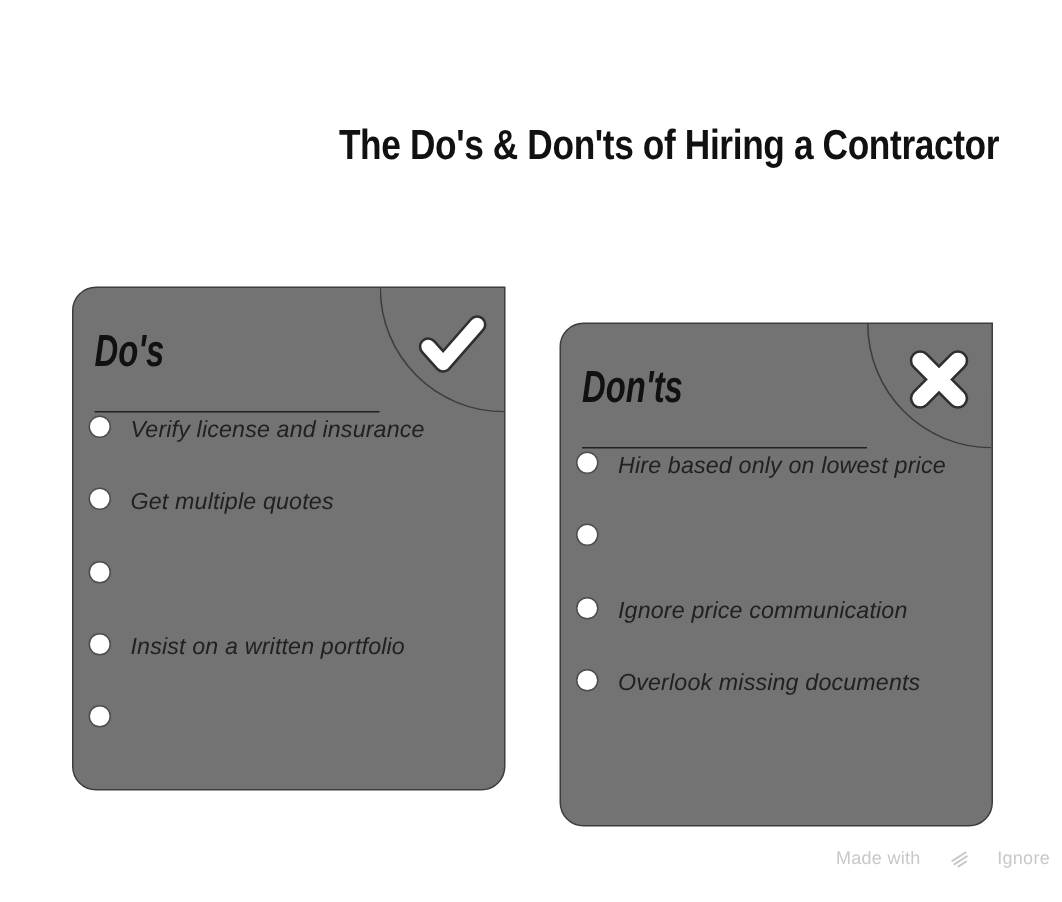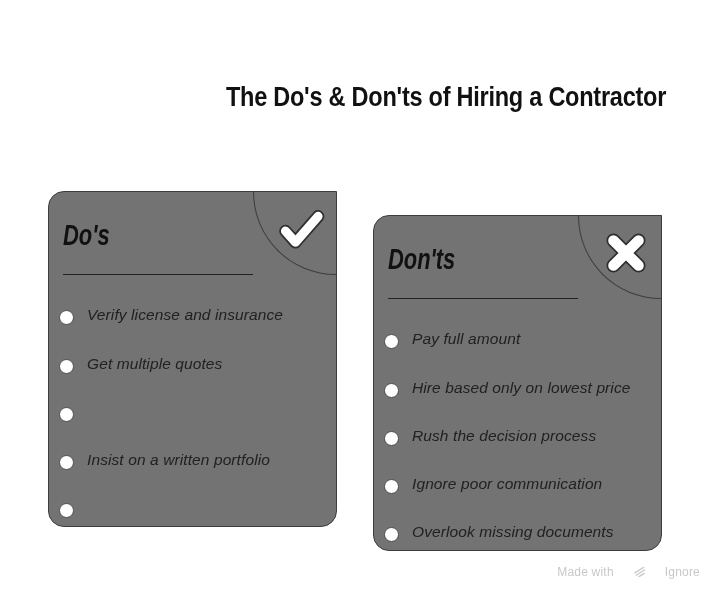--- a/index.html
+++ b/index.html
@@ -72,41 +72,42 @@
   }
   .item-list {
     position: absolute;
     top: 85px; left: 10px; right: 10px;
     margin: 0; padding: 0;
     list-style: none;
   }
   .item {
     height: 48.3px;
     display: flex;
-    align-items: flex-end;
+    align-items: flex-start;
     column-gap: 13px;
   }
   .bullet {
     flex: 0 0 auto;
     width: 13px; height: 13px;
     border: 1.8px solid #4d4d4d;
     border-radius: 50%;
     background: #ffffff;
   }
   .item-label {
     font-size: 15.5px;
     line-height: 20px;
     color: #212121;
     letter-spacing: 0.1px;
     white-space: nowrap;
   }
   .watermark {
     position: absolute;
     top: 565px; right: 8px;
     display: flex;
+    align-items: center;
     column-gap: 19px;
     font-size: 12px;
     color: #c8c8c8;
     letter-spacing: 0.2px;
   }
   .napkin-glyph { width: 13px; height: 13px; }
 </style>
 </head>
 <body>
 
@@ -152,33 +153,28 @@
     <g>
       <path d="M15 15 L41 41 M41 15 L15 41" fill="none" stroke="#2f2f2f" stroke-width="14.5" stroke-linecap="round" stroke-linejoin="round"></path>
       <path d="M15 15 L41 41 M41 15 L15 41" fill="none" stroke="#ffffff" stroke-width="10.9" stroke-linecap="round" stroke-linejoin="round"></path>
     </g>
   </svg>
   <div class="card-heading">Don'ts</div>
   <div class="heading-rule"></div>
   <ul class="item-list">
     <li class="item">
       <span class="bullet"></span>
-      <span class="item-label">Pay full amount</span>
-    </li>
-    <li class="item">
-      <span class="bullet"></span>
       <span class="item-label">Hire based only on lowest price</span>
     </li>
     <li class="item">
       <span class="bullet"></span>
-      <span class="item-label">Rush the decision process</span>
     </li>
     <li class="item">
       <span class="bullet"></span>
-      <span class="item-label">Ignore poor communication</span>
+      <span class="item-label">Ignore price communication</span>
     </li>
     <li class="item">
       <span class="bullet"></span>
       <span class="item-label">Overlook missing documents</span>
     </li>
   </ul>
 </div>
 
 <div class="watermark">
   <span>Made with</span>

